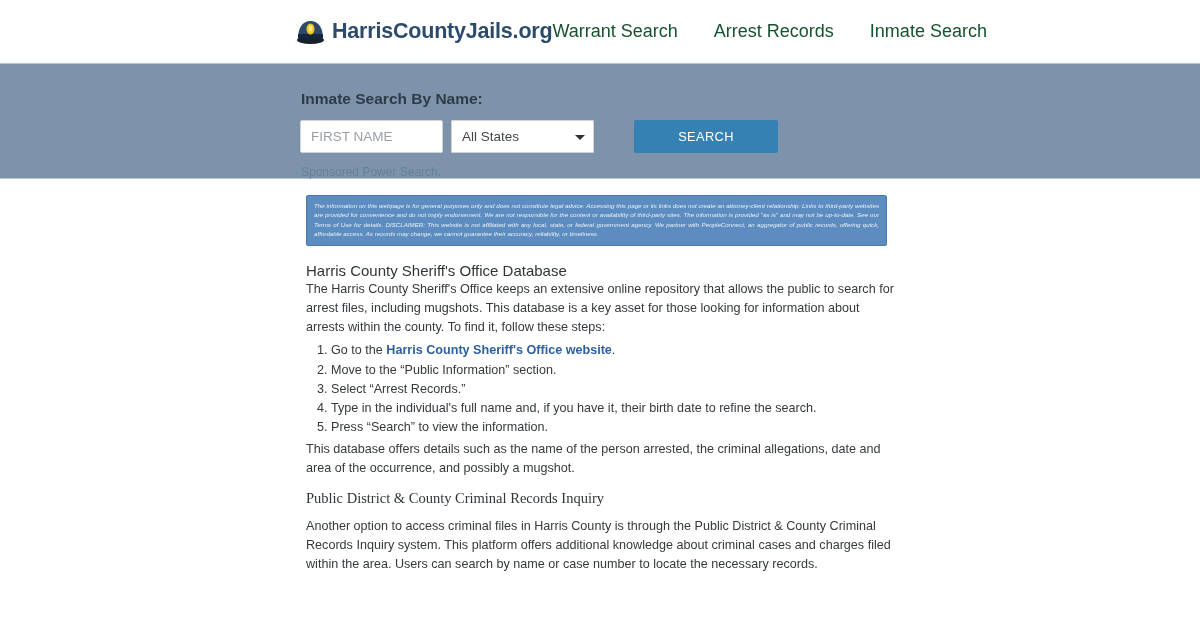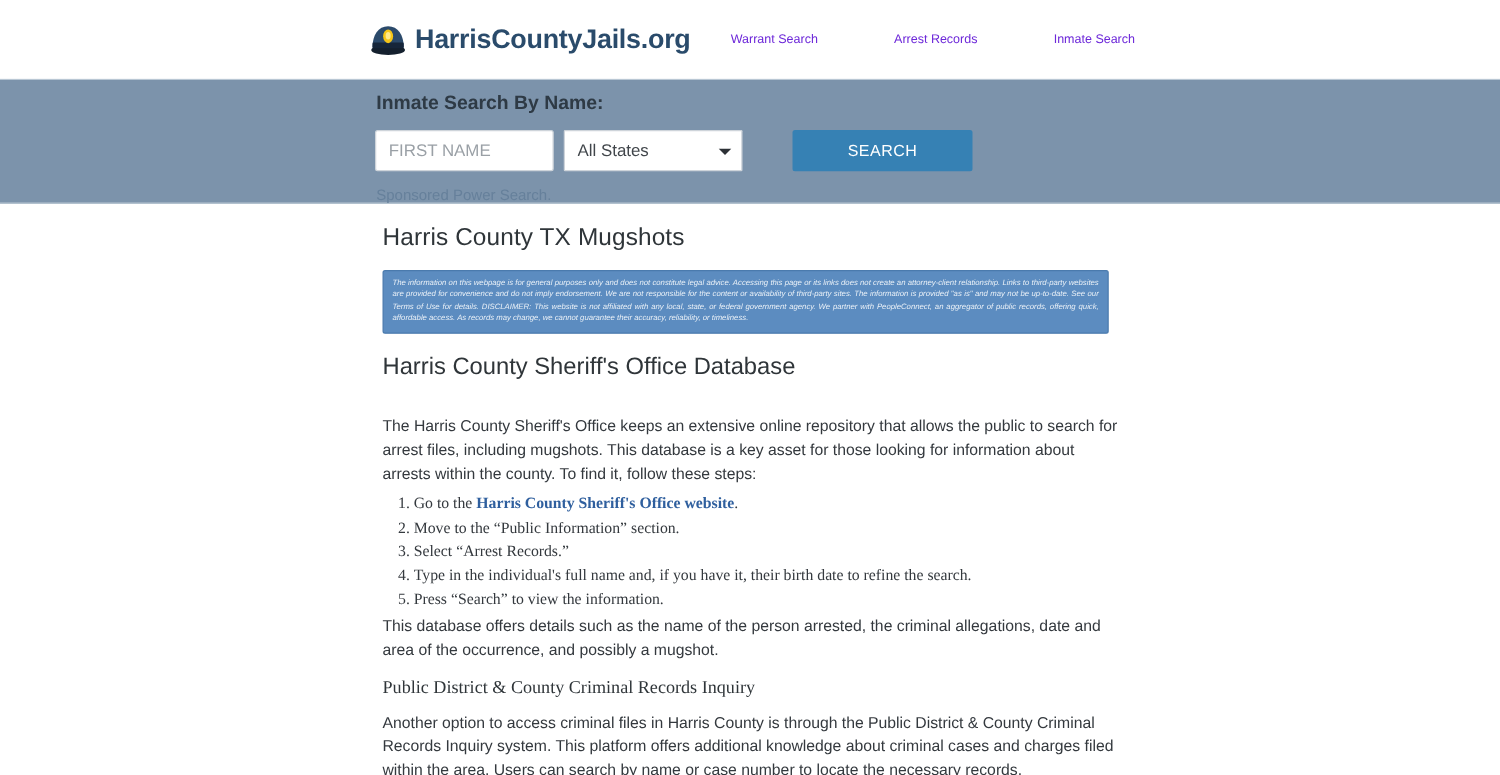--- a/index.html
+++ b/index.html
@@ -42,34 +42,33 @@
     color: #2a4b6b;
     letter-spacing: -0.2px;
     white-space: nowrap;
   }
   .nav {
     display: flex;
     align-items: center;
     gap: 36px;
   }
   .nav a {
-    font-size: 10px;
-    color: #6d28d9;
+    font-size: 18px;
+    color: #14532d;
     text-decoration: none;
     white-space: nowrap;
-    margin-left: 25px;
   }
 
   
   .searchband {
     background: #7c93ab;
     border-top: 1px solid #b9c7d4;
     border-bottom: 1px solid #b9c7d4;
-    height: 100px;
-    padding-top: 10px;
+    height: 116px;
+    padding-top: 26px;
   }
   .band-inner { width: 600px; margin: 0 auto; }
   .band-title {
     font-size: 15.5px;
     font-weight: bold;
     color: #2e3a45;
     margin: 0 0 12px 1px;
   }
   .search-form {
     display: flex;
@@ -164,24 +163,24 @@
   .disclaimer p {
     margin: 0;
     font-size: 6.2px;
     line-height: 1.52;
     font-style: italic;
     color: #e9f0f7;
     text-align: justify;
     font-family: "Liberation Sans", sans-serif;
   }
   h2.sec {
-    font-size: 19px;
+    font-size: 15px;
     font-weight: normal;
     color: #2f3539;
-    margin: 0 0 27px 0;
+    margin: 0 0 1px 0;
   }
   h3.sub {
     font-size: 14.5px;
     font-weight: normal;
     color: #2f3539;
     margin: 0 0 10px 0;
     font-family: Liberation Serif, serif;
   }
   p.body {
     font-size: 12.6px;
@@ -189,21 +188,20 @@
     margin: 0 0 11px 0;
     color: #34393e;
   }
   p.tight { margin-bottom: 4px; }
   ol.steps {
     margin: 0 0 3px 0;
     padding-left: 25px;
     font-size: 12.6px;
     line-height: 1.52;
     color: #34393e;
-    font-family: Liberation Serif, serif;
   }
   ol.steps li { margin: 0; padding: 0; }
   a.inline {
     color: #2f5f9e;
     font-weight: bold;
     text-decoration: none;
   }
 </style>
 </head>
 <body>
@@ -242,21 +240,20 @@
         <span class="sel-caret"></span>
       </div>
       <button class="search-btn">SEARCH</button>
     </div>
     <div class="sponsored">Sponsored Power Search.</div>
   </div>
 </div>
 
 <div class="content">
 
-  <h1 class="page-title">Harris County TX Mugshots</h1>
 
   <div class="disclaimer">
     <p>The information on this webpage is for general purposes only and does not constitute legal advice. Accessing this page or its links does not create an attorney-client relationship. Links to third-party websites are provided for convenience and do not imply endorsement. We are not responsible for the content or availability of third-party sites. The information is provided "as is" and may not be up-to-date. See our Terms of Use for details. DISCLAIMER: This website is not affiliated with any local, state, or federal government agency. We partner with PeopleConnect, an aggregator of public records, offering quick, affordable access. As records may change, we cannot guarantee their accuracy, reliability, or timeliness.</p>
   </div>
 
   <h2 class="sec">Harris County Sheriff's Office Database</h2>
   <p class="body tight">The Harris County Sheriff's Office keeps an extensive online repository that allows the public to search for arrest files, including mugshots. This database is a key asset for those looking for information about arrests within the county. To find it, follow these steps:</p>
 
   <ol class="steps">
     <li><span>Go to the </span><a class="inline" href="#">Harris County Sheriff's Office website</a><span>.</span></li>

